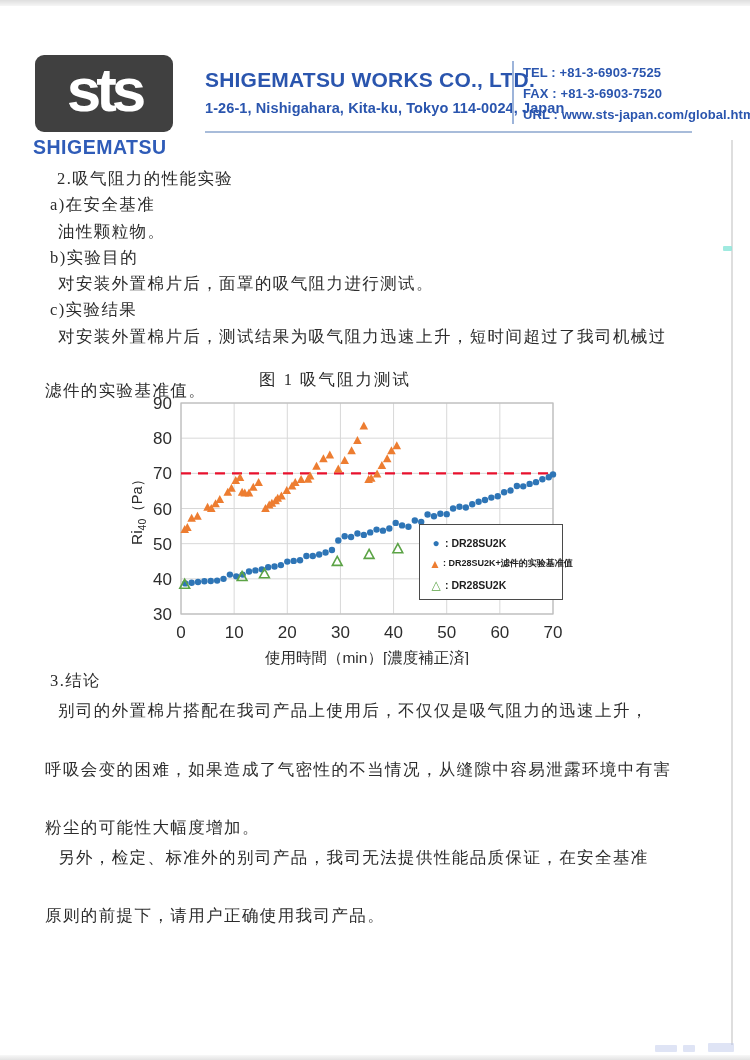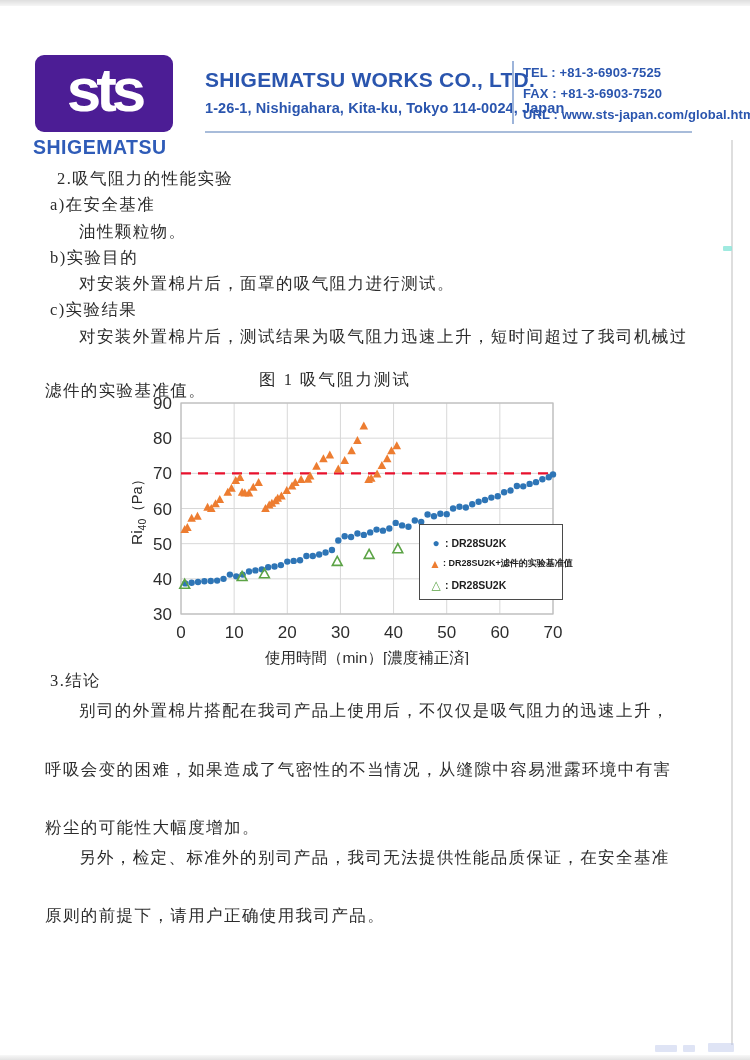--- a/index.html
+++ b/index.html
@@ -11,21 +11,21 @@
         background:linear-gradient(#f8f8f8,#e3e3e3);}
   .scan-line-right{position:absolute;left:731px;top:140px;width:1.5px;height:905px;
         background:#cccccc;opacity:.65;}
   .scan-cyan-tick{position:absolute;left:723px;top:246px;width:9px;height:5px;
         background:#8fe6da;opacity:.85;border-radius:1px;}
 
   
   .hdr{position:absolute;left:0;top:0;width:750px;height:170px;
         font-family:"Liberation Sans","DejaVu Sans",sans-serif;}
   .logo-box{position:absolute;left:35px;top:55px;width:138px;height:77px;
-        background:#4c1d95;border-radius:9px;display:flex;align-items:center;justify-content:center;}
+        background:#404040;border-radius:9px;display:flex;align-items:center;justify-content:center;}
   .logo-text{color:#ffffff;font-weight:bold;font-size:62px;letter-spacing:-5px;
         line-height:1;transform:translateY(-4px);}
   .logo-caption{position:absolute;left:33px;top:136px;width:142px;text-align:left;
         color:#2f5cb8;font-weight:bold;font-size:19.5px;letter-spacing:.5px;}
   .company-name{position:absolute;left:205px;top:68px;color:#2a55ae;font-weight:bold;
         font-size:21px;letter-spacing:.2px;}
   .company-address{position:absolute;left:205px;top:100px;color:#2a55ae;font-weight:bold;
         font-size:14.5px;letter-spacing:.1px;}
   .hdr-divider{position:absolute;left:512px;top:61px;width:2px;height:63px;background:#9db4da;}
   .contacts{position:absolute;left:523px;top:62px;color:#2a55ae;font-weight:bold;
@@ -33,21 +33,21 @@
   .hdr-rule{position:absolute;left:205px;top:131px;width:487px;height:2px;background:#a8bcda;}
 
   
   .body-block{position:absolute;left:0;width:750px;font-size:16.5px;letter-spacing:1.4px;
         color:#2c2c2c;}
   .sec2{top:166px;line-height:26.3px;}
   .sec3{top:666px;line-height:30.3px;}
   .ln{white-space:nowrap;}
   .ind-num{padding-left:57px;font-family:Liberation Serif, serif;}   
   .ind-item{padding-left:50px;}  
-  .ind-sub{padding-left:79px;}   
+  .ind-sub{padding-left:58px;}   
   .ind-cont{padding-left:45px;margin-top:28px;}  
 
   
   .fig-title{position:absolute;left:120px;top:369px;width:430px;text-align:center;
         font-size:16.5px;letter-spacing:2px;color:#2c2c2c;font-weight:normal;}
   .chart-wrap{position:absolute;left:120px;top:393px;width:460px;height:272px;}
   .chart-legend{position:absolute;left:299px;top:131px;width:144px;height:76px;
         background:#ffffff;border:1.6px solid #4a4a4a;box-sizing:border-box;
         padding:7px 6px 0 9px;font-family:"Liberation Sans","DejaVu Sans",sans-serif;}
   .legend-row{display:flex;align-items:center;height:21px;font-size:10.5px;

